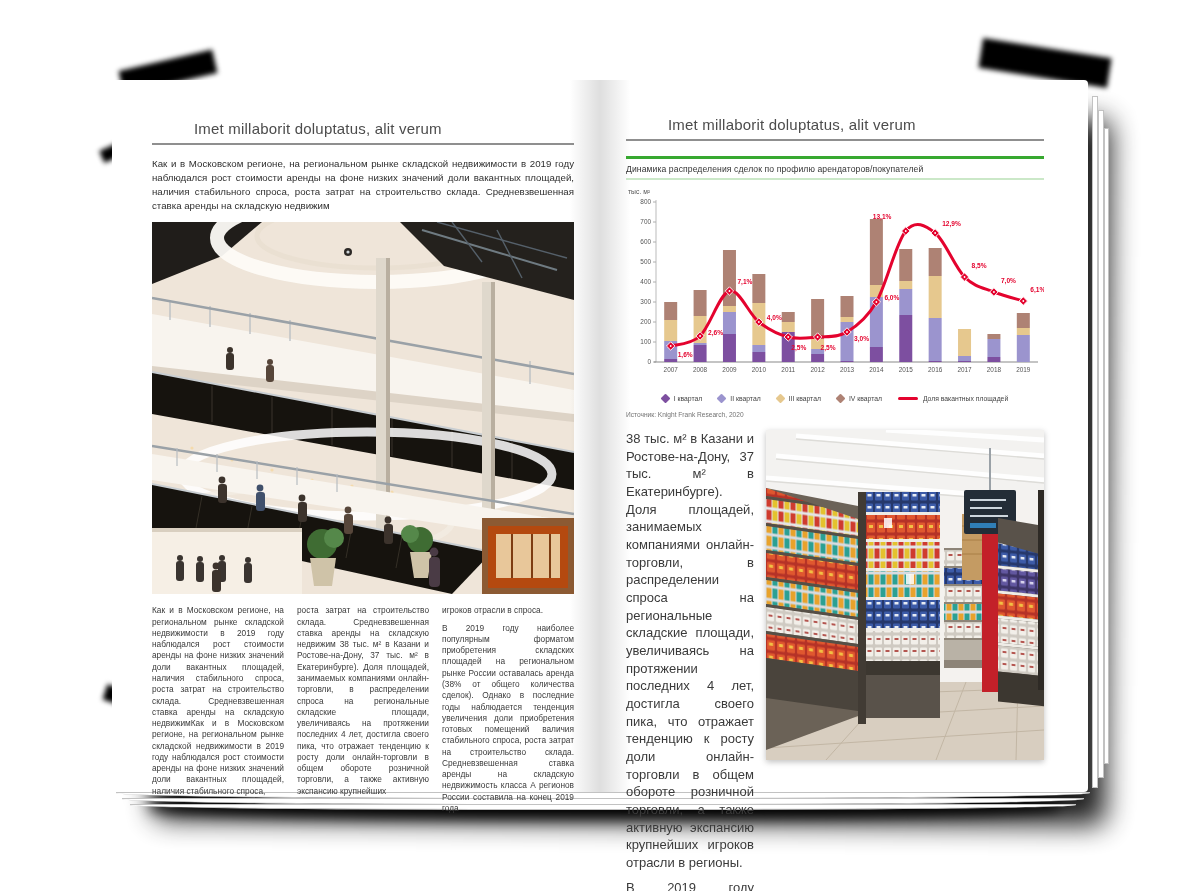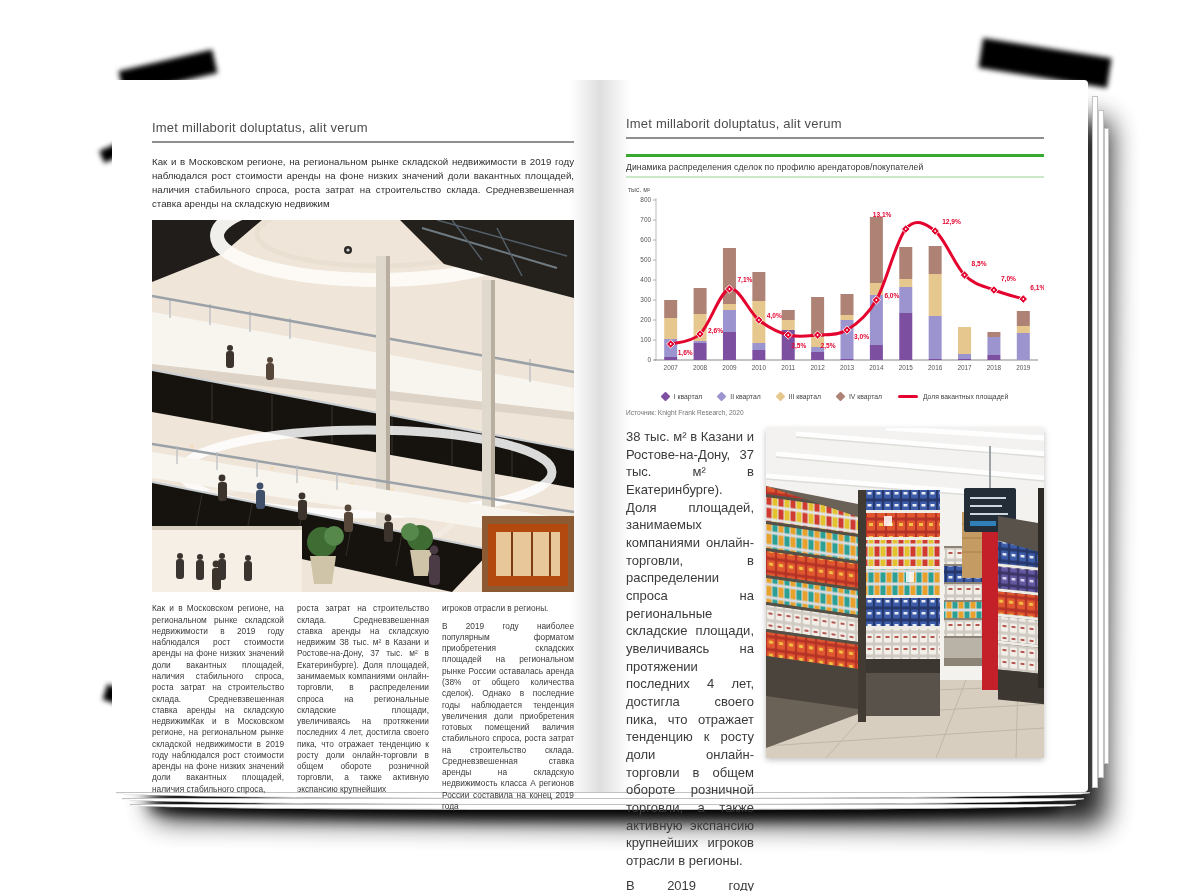--- a/index.html
+++ b/index.html
@@ -26,21 +26,21 @@
 
   
   .spread{position:absolute;left:112px;top:80px;width:976px;height:712px;background:#ffffff;
     border-radius:4px;display:flex;}
   .spine{position:absolute;left:458px;top:0;width:60px;height:100%;
     background:linear-gradient(to right, rgba(0,0,0,0), rgba(0,0,0,.13) 50%, rgba(0,0,0,0));}
   .page{position:relative;width:488px;height:100%;box-sizing:border-box;}
   .page.left{padding:40px 26px 0 40px;}
   .page.right{padding:36px 44px 0 26px;}
 
-  .running-head{font-size:13px;color:#4c4c4c;letter-spacing:.2px;}
+  .running-head{font-size:15px;color:#4c4c4c;letter-spacing:.2px;margin-left:42px;}
   .head-rule{height:2px;background:#8f8f8f;margin:6px 0 0 0;}
 
   
   .intro{margin-top:12px;font-size:9.7px;line-height:1.45;color:#2e2e2e;text-align:justify;}
   .photo-frame{margin-top:9px;width:100%;height:372px;overflow:hidden;background:#efe6db;}
   .body-cols{display:flex;gap:13px;margin-top:11px;}
   .body-cols .col{flex:1;font-size:8.3px;line-height:1.36;color:#3a3a3a;text-align:justify;}
   .col p{margin:0 0 6px 0;}
 
   
@@ -235,21 +235,21 @@
       </div>
 
       <div class="body-cols">
         <div class="col">
             <p>Как и в Московском регионе, на региональном рынке складской недвижимости в 2019 году наблюдался рост стоимости аренды на фоне низких значений доли вакантных площадей, наличия стабильного спроса, роста затрат на строительство склада. Средневзвешенная ставка аренды на складскую недвижимКак и в Московском регионе, на региональном рынке складской недвижимости в 2019 году наблюдался рост стоимости аренды на фоне низких значений доли вакантных площадей, наличия стабильного спроса,</p>
           </div>
         <div class="col">
             <p>роста затрат на строительство склада. Средневзвешенная ставка аренды на складскую недвижим 38 тыс. м² в Казани и Ростове-на-Дону, 37 тыс. м² в Екатеринбурге). Доля площадей, занимаемых компаниями онлайн-торговли, в распределении спроса на региональные складские площади, увеличиваясь на протяжении последних 4 лет, достигла своего пика, что отражает тенденцию к росту доли онлайн-торговли в общем обороте розничной торговли, а также активную экспансию крупнейших</p>
           </div>
         <div class="col">
-          <p>игроков отрасли в регионы.</p>
+          <p>игроков отрасли в спроса.</p>
           <p>В 2019 году наиболее популярным форматом приобретения складских площадей на региональном рынке России оставалась аренда (38% от общего количества сделок). Однако в последние годы наблюдается тенденция увеличения доли приобретения готовых помещений валичия стабильного спроса, роста затрат на строительство склада. Средневзвешенная ставка аренды на складскую недвижимость класса А регионов России составила на конец 2019 года</p>
         </div>
       </div>
     </div>
 
     <div class="spine"></div>
 
     <div class="page right">
       <div class="running-head">Imet millaborit doluptatus, alit verum</div>
       <div class="head-rule"></div>

